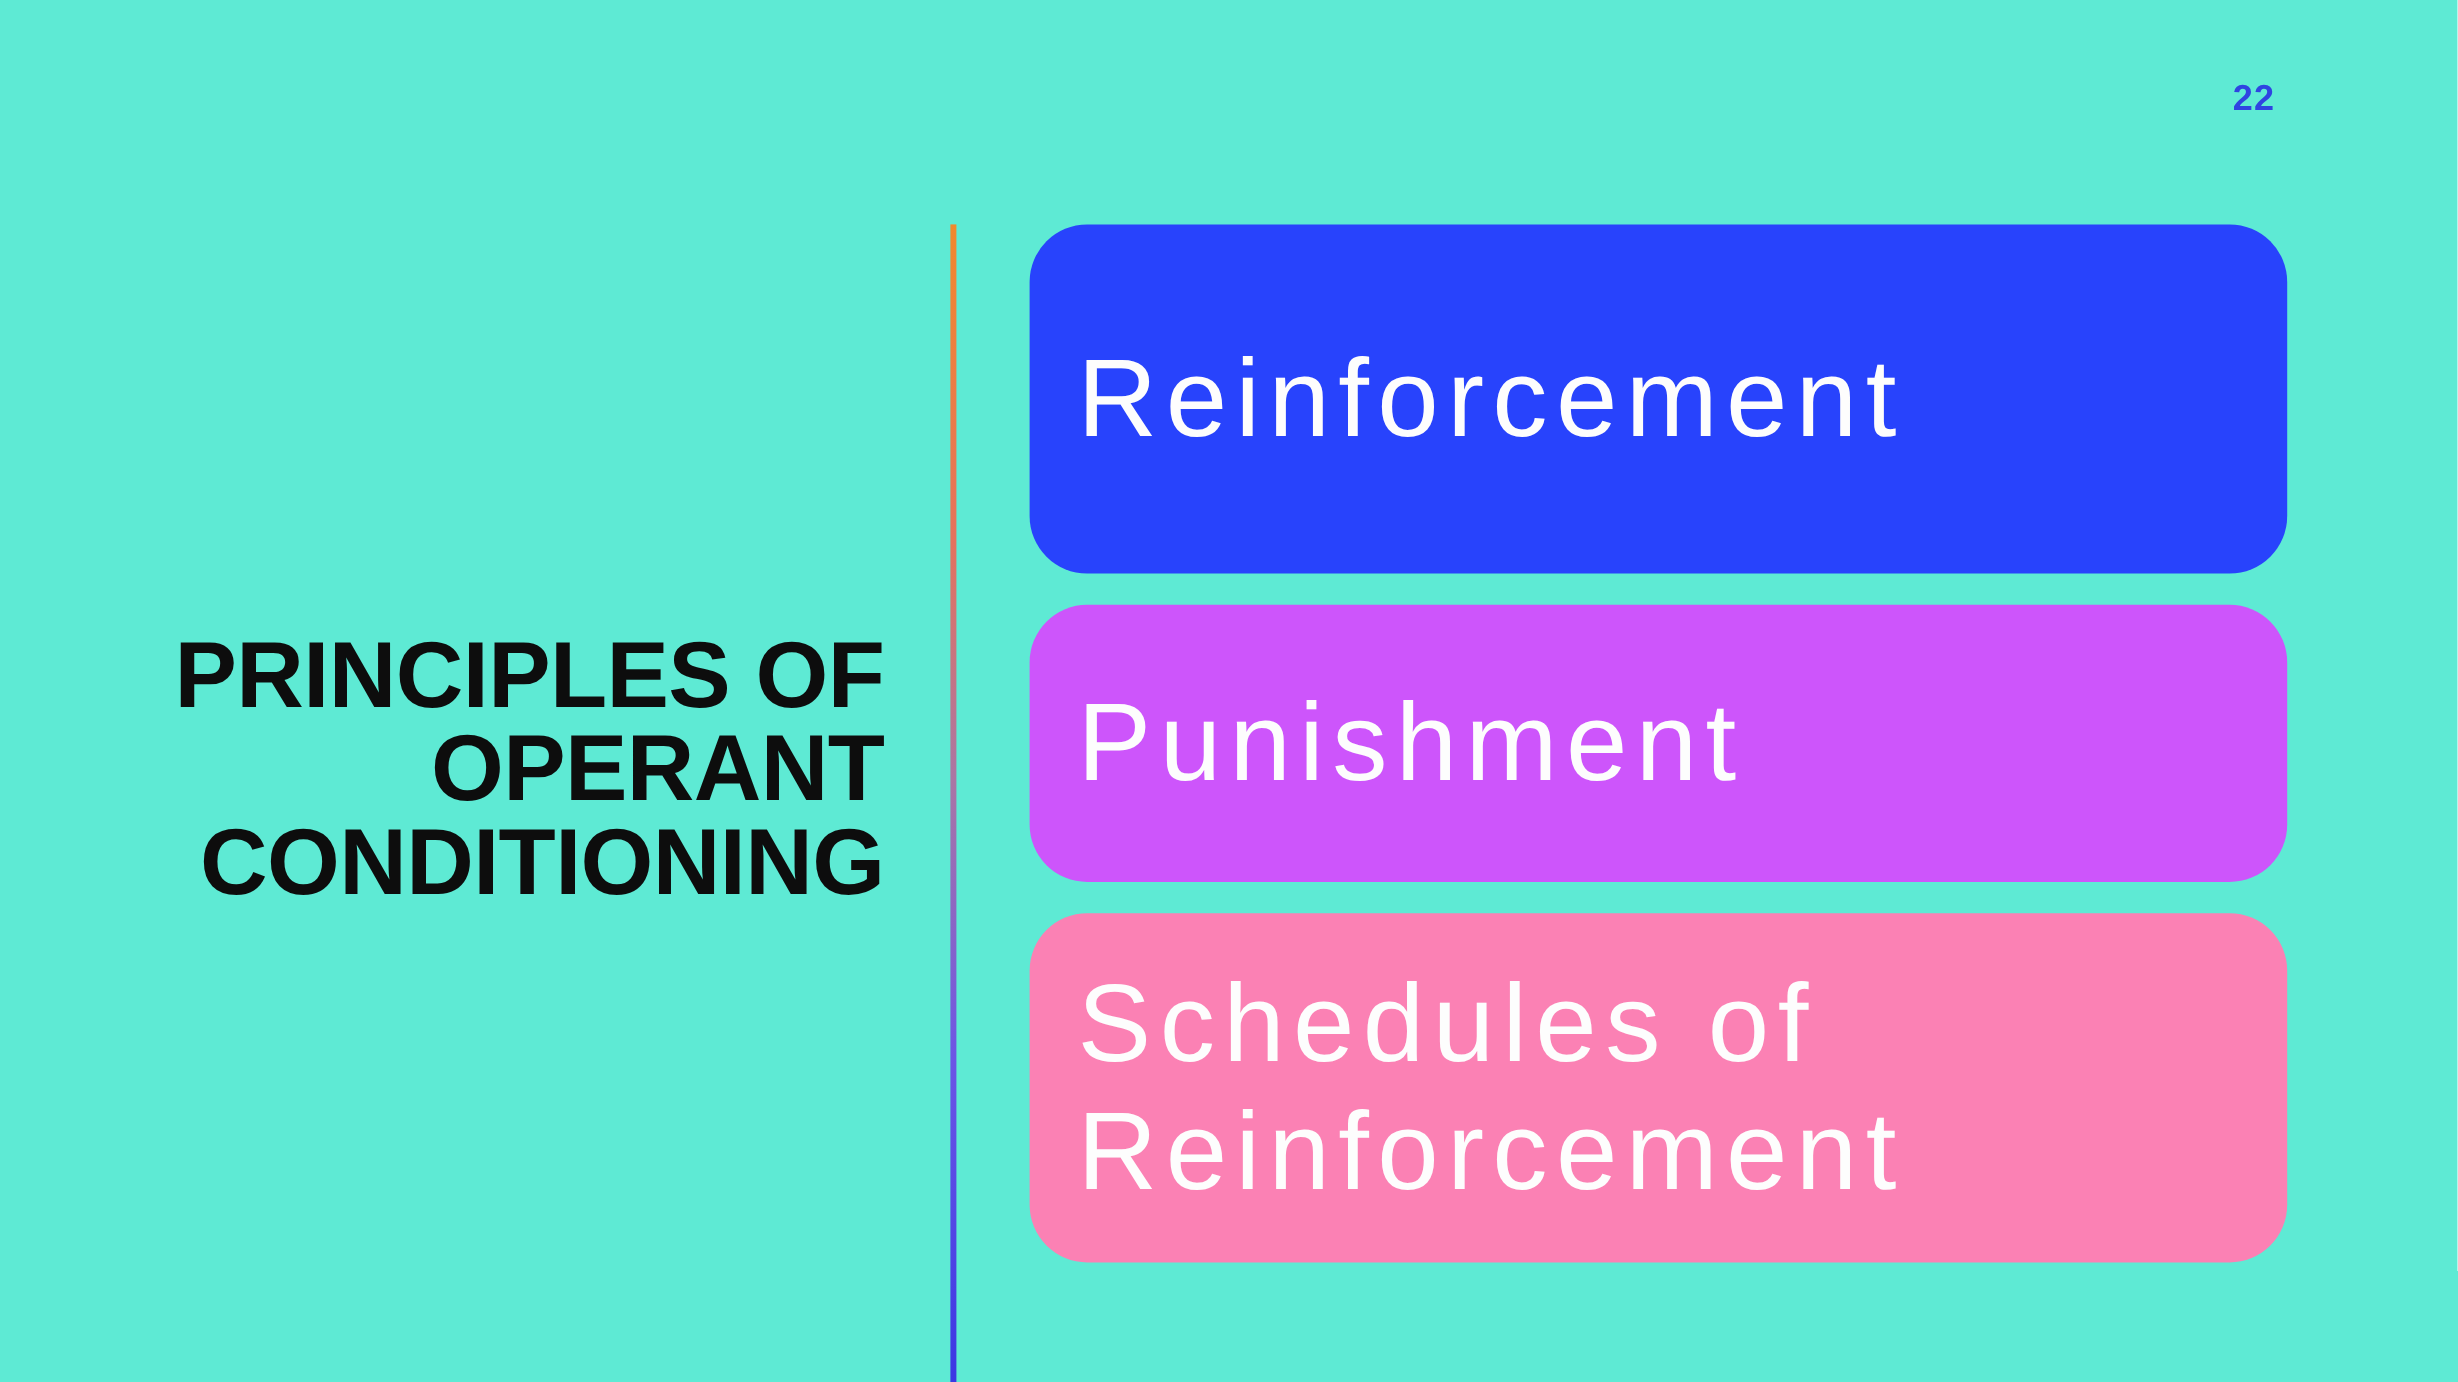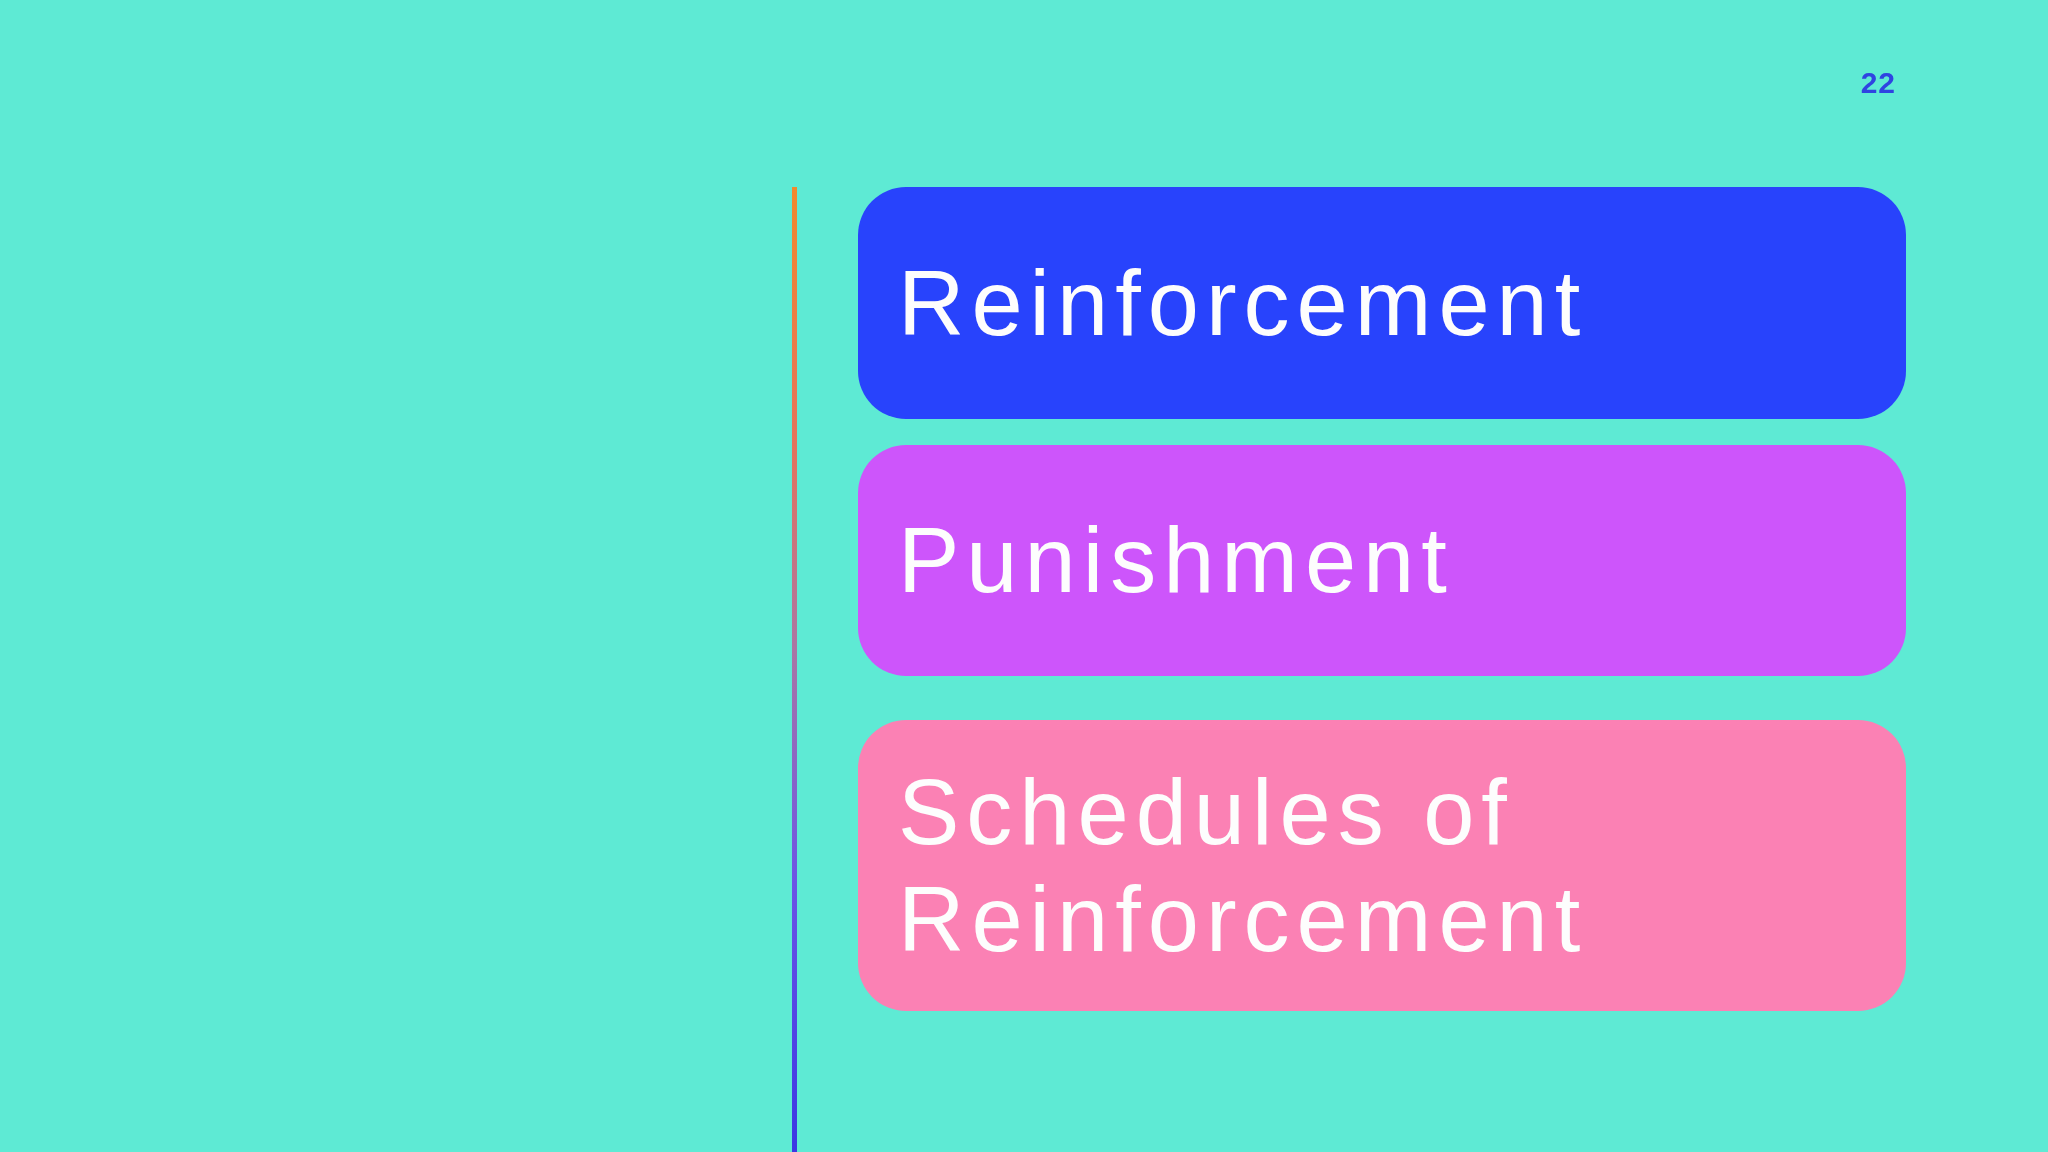--- a/index.html
+++ b/index.html
@@ -63,43 +63,48 @@
     border-radius: 48px;
     display: flex;
     align-items: center;
     padding: 0 90px 0 40px;
     color: #fdfdfd;
     font-size: 92px;
     font-weight: 400;
     letter-spacing: 7px;
     line-height: 1.16;
   }
-  .box-reinforcement { height: 232px; }
+  .box-reinforcement { height: 291px; }
   .box-punishment    { height: 231px; }
   .box-schedules     { height: 291px; }
 </style>
 </head>
 <body>
 
 <div class="slide">
 
   <div class="page-number">22</div>
 
+  <div class="title">
+    <div>PRINCIPLES OF</div>
+    <div>OPERANT</div>
+    <div>CONDITIONING</div>
+  </div>
 
   <div class="divider"></div>
 
   <div class="boxes">
 
     <div class="box box-reinforcement" style="background-color: rgb(40, 67, 252);">
       <span>Reinforcement</span>
     </div>
 
     <div class="box box-punishment" style="background-color: rgb(205, 85, 251);">
       <span>Punishment</span>
     </div>
 
-    <div class="box box-schedules" style="background-color: rgb(251, 129, 180); margin-top: 18px;">
+    <div class="box box-schedules" style="background-color: rgb(251, 129, 180);">
       <span>Schedules of Reinforcement</span>
     </div>
 
   </div>
 
 </div>
 
 </body></html>

